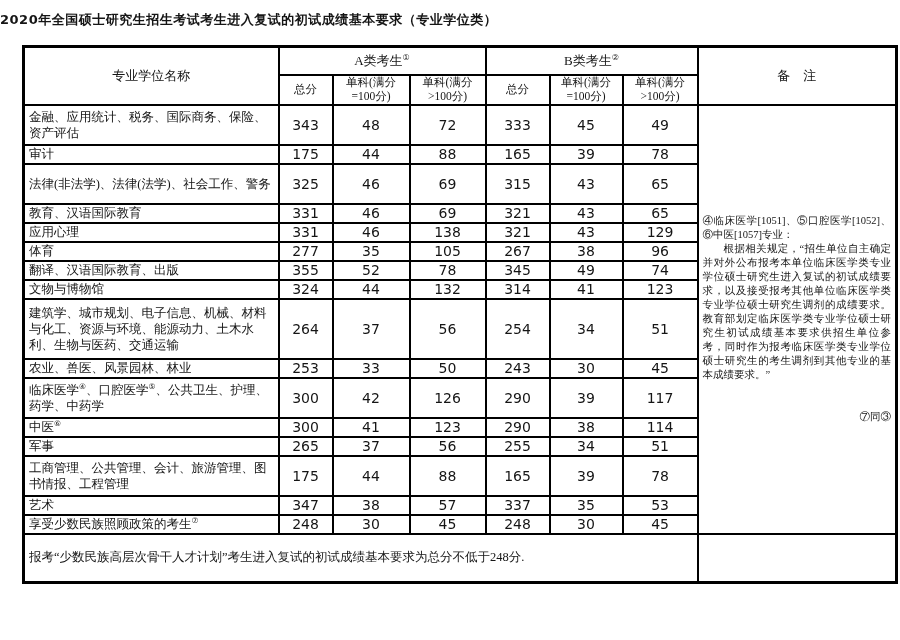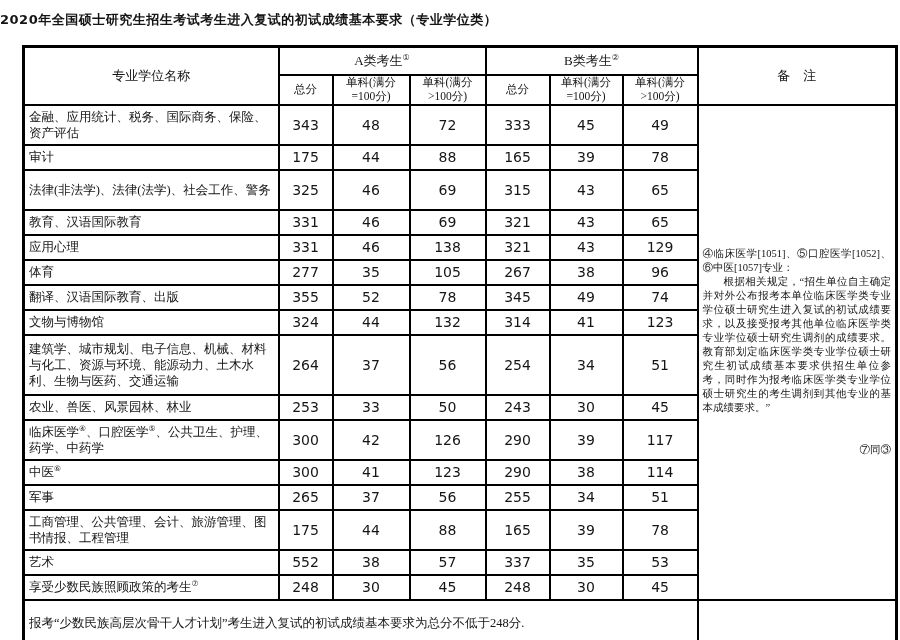--- a/index.html
+++ b/index.html
@@ -27,21 +27,21 @@
   }
   table.score th, table.score td{
     border:2px solid #000;
     padding:0 4px;
     font-weight:normal;
     vertical-align:middle;
     overflow:hidden;
   }
   tr.h1{height:28px;}
   tr.h2{height:30px;}
-  tr.r1{height:25px;}
+  tr.r1{height:19px;}
   tr.r2{height:40px;}
   tr.r3{height:60px;}
   tr.fr{height:49px;}
   th.group, th.namehead, th.remhead{
     font-size:13px;
     text-align:center;
   }
   th.sub{
     font-size:11.5px;
     text-align:center;
@@ -253,21 +253,21 @@
         <td class="name">工商管理、公共管理、会计、旅游管理、图书情报、工程管理</td>
         <td class="num">175</td>
         <td class="num">44</td>
         <td class="num">88</td>
         <td class="num">165</td>
         <td class="num">39</td>
         <td class="num">78</td>
       </tr>
       <tr class="r1">
         <td class="name">艺术</td>
-        <td class="num">552</td>
+        <td class="num">347</td>
         <td class="num">38</td>
         <td class="num">57</td>
         <td class="num">337</td>
         <td class="num">35</td>
         <td class="num">53</td>
       </tr>
       <tr class="r1">
         <td class="name">享受少数民族照顾政策的考生<sup>⑦</sup></td>
         <td class="num">248</td>
         <td class="num">30</td>

